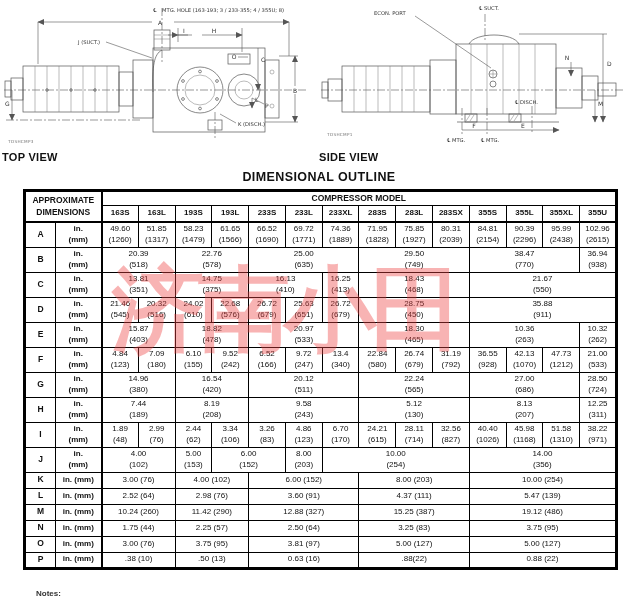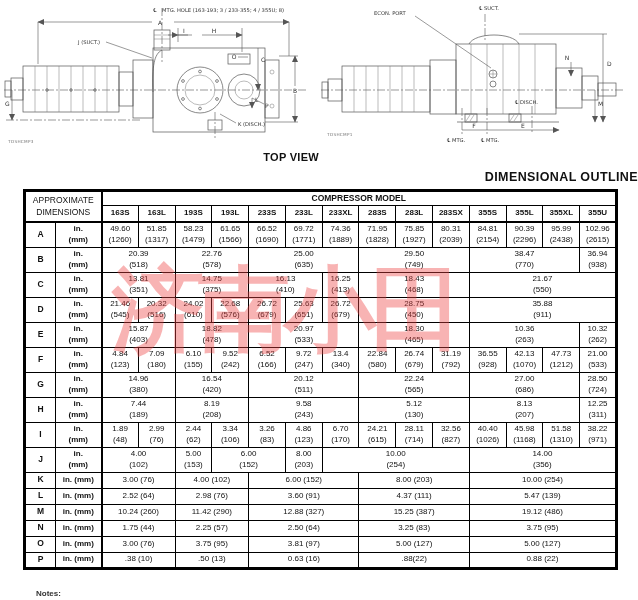--- a/index.html
+++ b/index.html
@@ -3,28 +3,28 @@
 <meta charset="utf-8">
 <style>
   html,body{margin:0;padding:0;}
   body{
     width:638px;height:600px;position:relative;overflow:hidden;
     background:#ffffff;font-family:"Liberation Sans",sans-serif;color:#111;
   }
   .drawings{display:flex;justify-content:space-between;padding:2px 2px 0 2px;}
   .panel{position:relative;width:317px;}
   .panel svg{display:block;}
-  .caption{text-align:right;font-weight:bold;font-size:11px;margin-top:1px;letter-spacing:.3px;}
-  .title{text-align:right;font-weight:bold;font-size:12.5px;margin:7px 0 5px 0;letter-spacing:.4px;}
+  .caption{text-align:left;font-weight:bold;font-size:11px;margin-top:1px;letter-spacing:.3px;}
+  .title{text-align:center;font-weight:bold;font-size:12.5px;margin:7px 0 5px 0;letter-spacing:.4px;}
   .table-wrap{width:592px;margin:0 auto;}
   table.dim{table-layout:fixed;border-collapse:collapse;border:3px solid #000;width:592px;}
   table.dim th,table.dim td{border:1px solid #000;text-align:center;vertical-align:middle;padding:0;font-size:8px;line-height:1.3;}
   table.dim th.mh{font-weight:bold;height:13px;font-size:8.5px;}
   table.dim tr.models th{font-weight:bold;border-bottom:2.5px solid #000;height:15px;margin-top:37px;}
-  table.dim th.corner{font-weight:normal;border-right:2.5px solid #000;border-bottom:2.5px solid #000;font-size:8.5px;line-height:1.35;border-radius:8px;}
+  table.dim th.corner{font-weight:bold;border-right:2.5px solid #000;border-bottom:2.5px solid #000;font-size:8.5px;line-height:1.35;border-radius:8px;}
   table.dim td.units{border-right:2.5px solid #000;font-weight:bold;}
   table.dim td.dimL{font-weight:bold;font-size:8.5px;}
   table.dim tr.r2{height:25px;}
   table.dim tr.r1{height:16px;}
   .notes{position:absolute;left:36px;top:589px;font-size:8px;font-weight:bold;color:#333;}
   .watermark{
     position:absolute;top:248px;left:112px;z-index:5;pointer-events:none;
     font-size:92px;font-weight:bold;opacity:.40;letter-spacing:-6px;white-space:nowrap;
     font-family:"DejaVu Sans",sans-serif;
   }
@@ -184,20 +184,21 @@
 
       <path class="dimline" d="M143,128 L168,128"></path>
       <text class="lbl" x="155" y="126" text-anchor="middle">F</text>
       <path class="dimline" d="M168,128 L240,128" marker-end="url(#ar)"></path>
       <text class="lbl" x="204" y="126" text-anchor="middle">E</text>
       <text class="sm" x="128" y="140">℄ MTG.</text>
       <text class="sm" x="162" y="140">℄ MTG.</text>
 
       <text class="code" x="8" y="134">TOSHCMP1</text>
     </svg>
+    <div class="caption">SIDE VIEW</div>
   </div>
 </div>
 
 <div class="title">DIMENSIONAL OUTLINE</div>
 
 <div class="table-wrap">
   <table class="dim">
       <colgroup>
         <col style="width: 31px;">
         <col style="width: 46px;">

